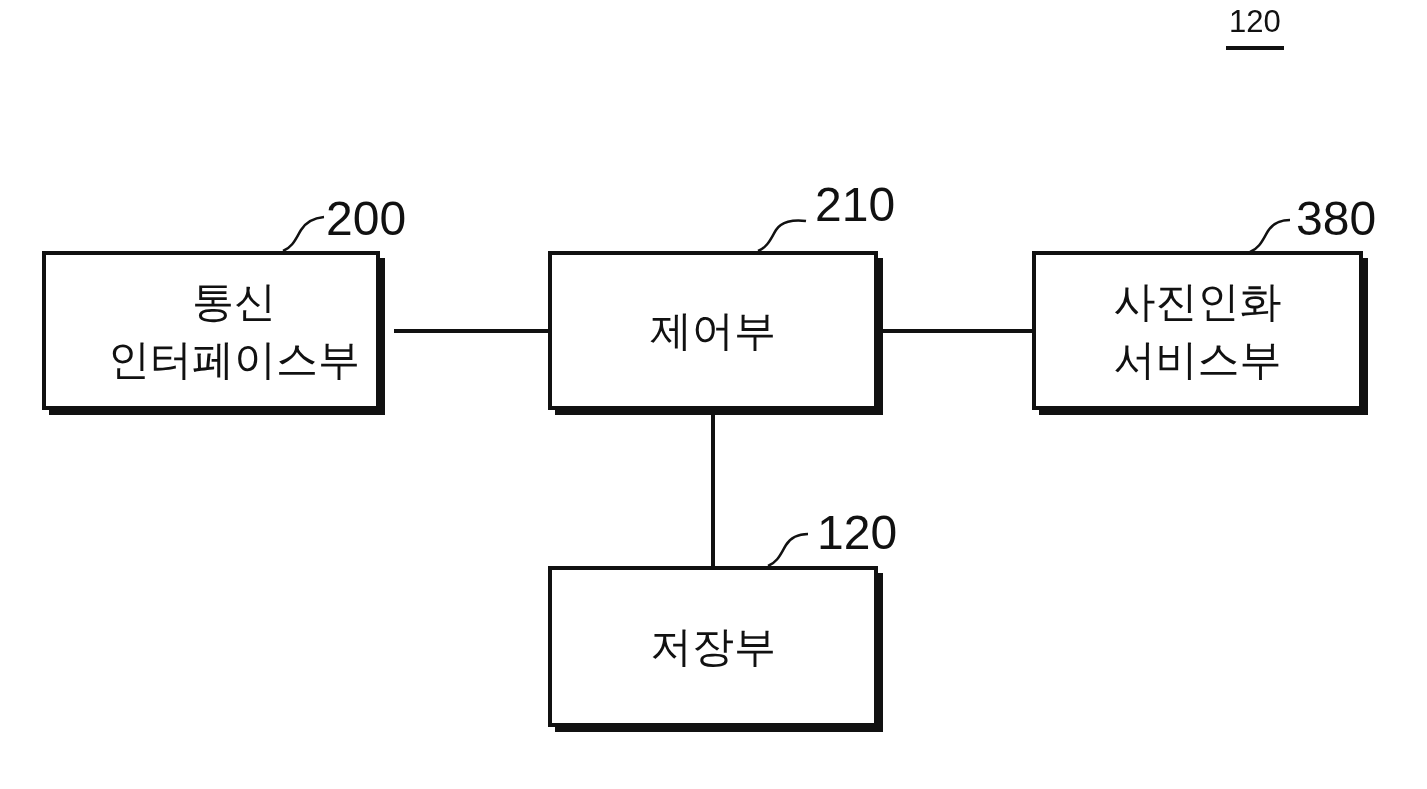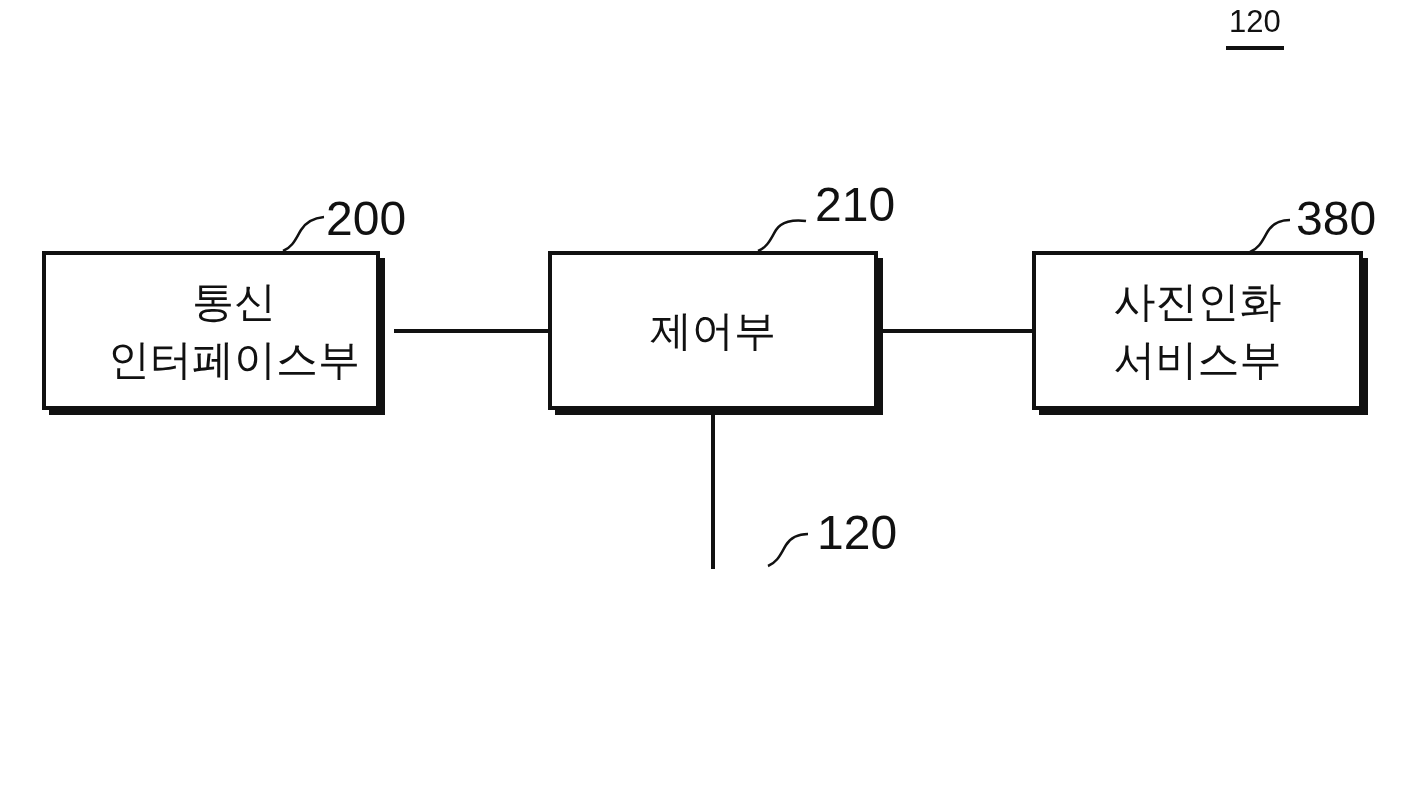--- a/index.html
+++ b/index.html
@@ -93,19 +93,22 @@
 
   <div class="block block-ctrl">
     <div class="block-name">제어부</div>
   </div>
 
   <div class="block block-photo">
     <div class="block-name">사진인화
 서비스부</div>
   </div>
 
+  <div class="block block-storage">
+    <div class="block-name">저장부</div>
+  </div>
 
   <div class="ref ref-200">200</div>
   <div class="ref ref-210">210</div>
   <div class="ref ref-220">380</div>
   <div class="ref ref-230">120</div>
 
 </div>
 
 </body></html>

